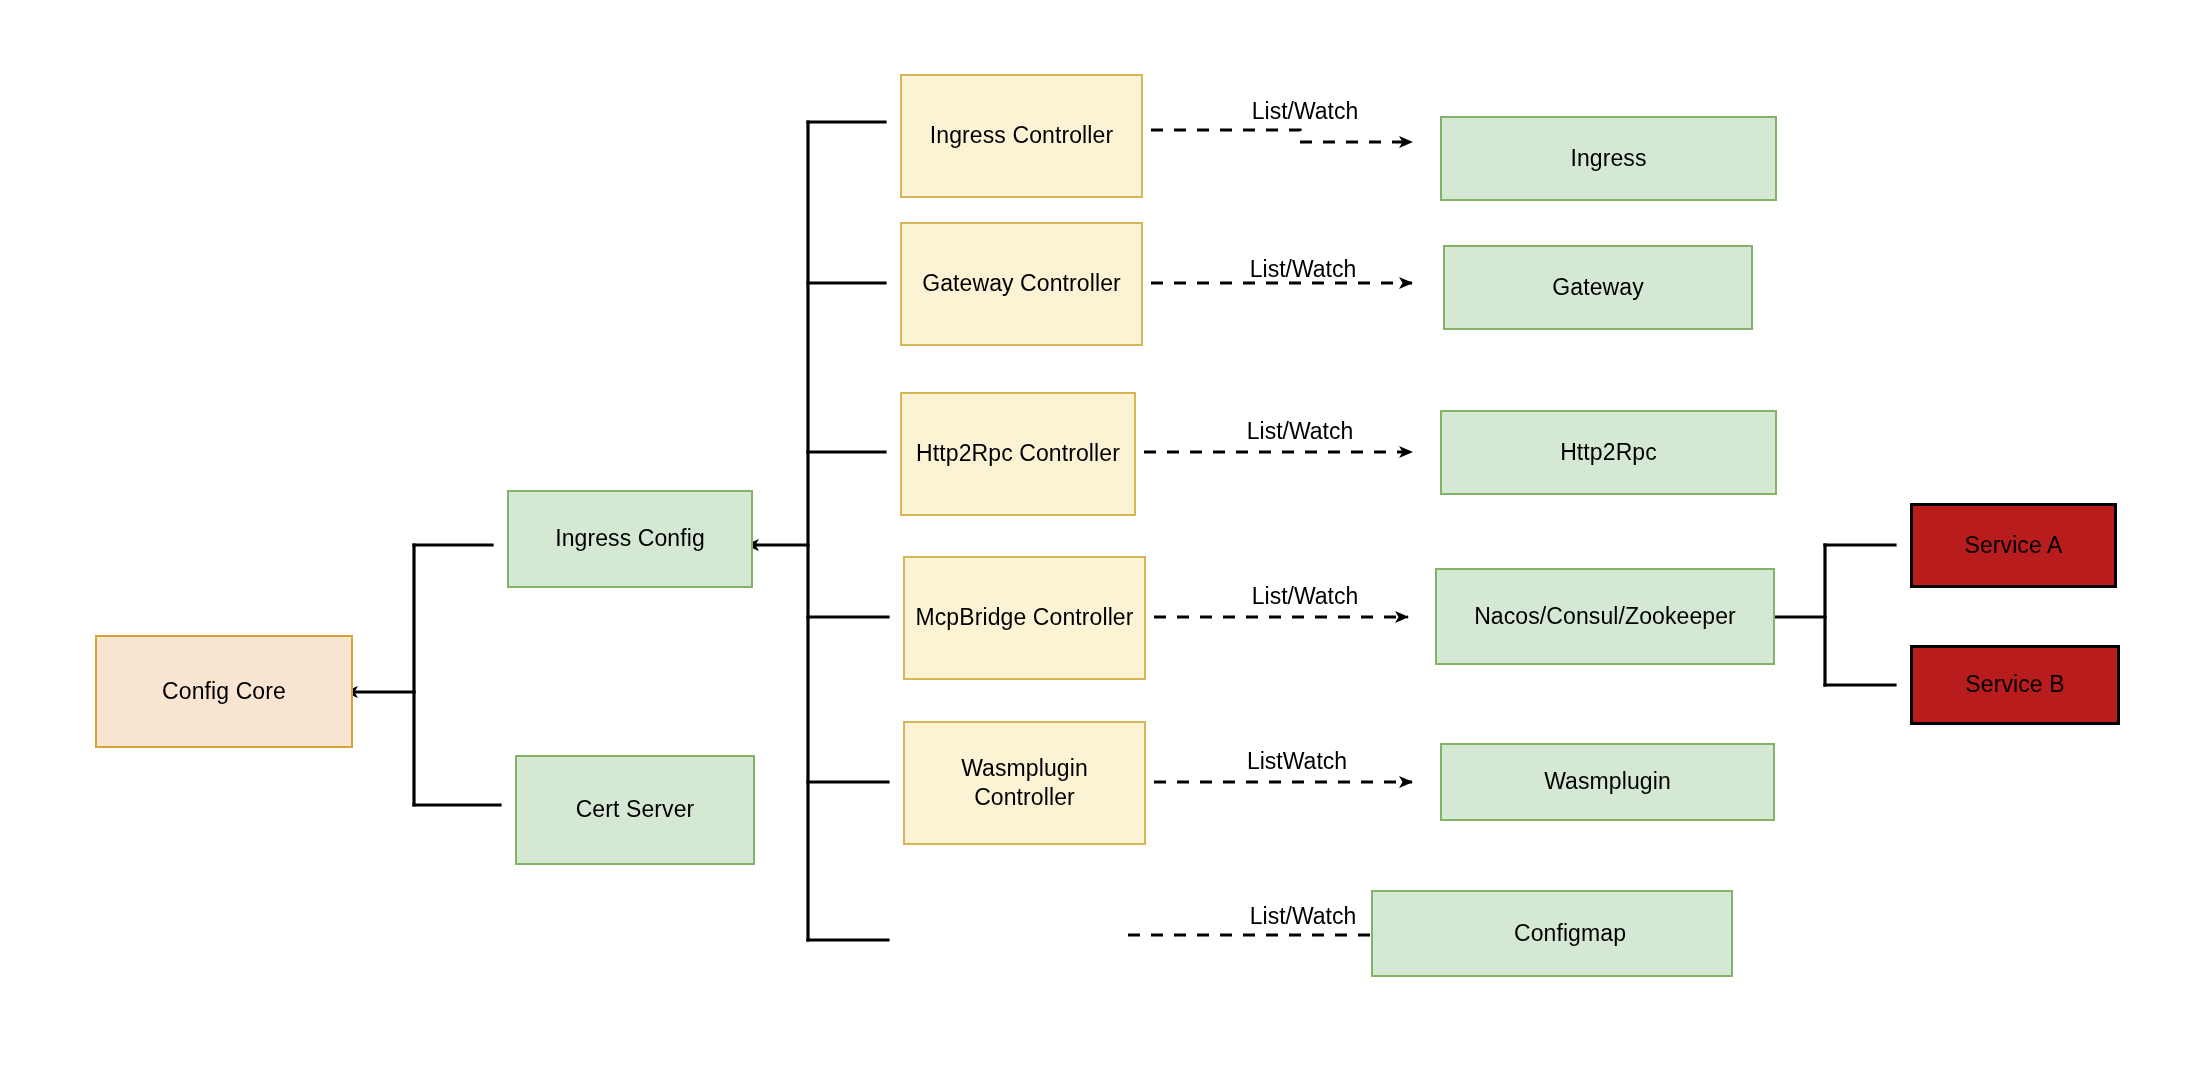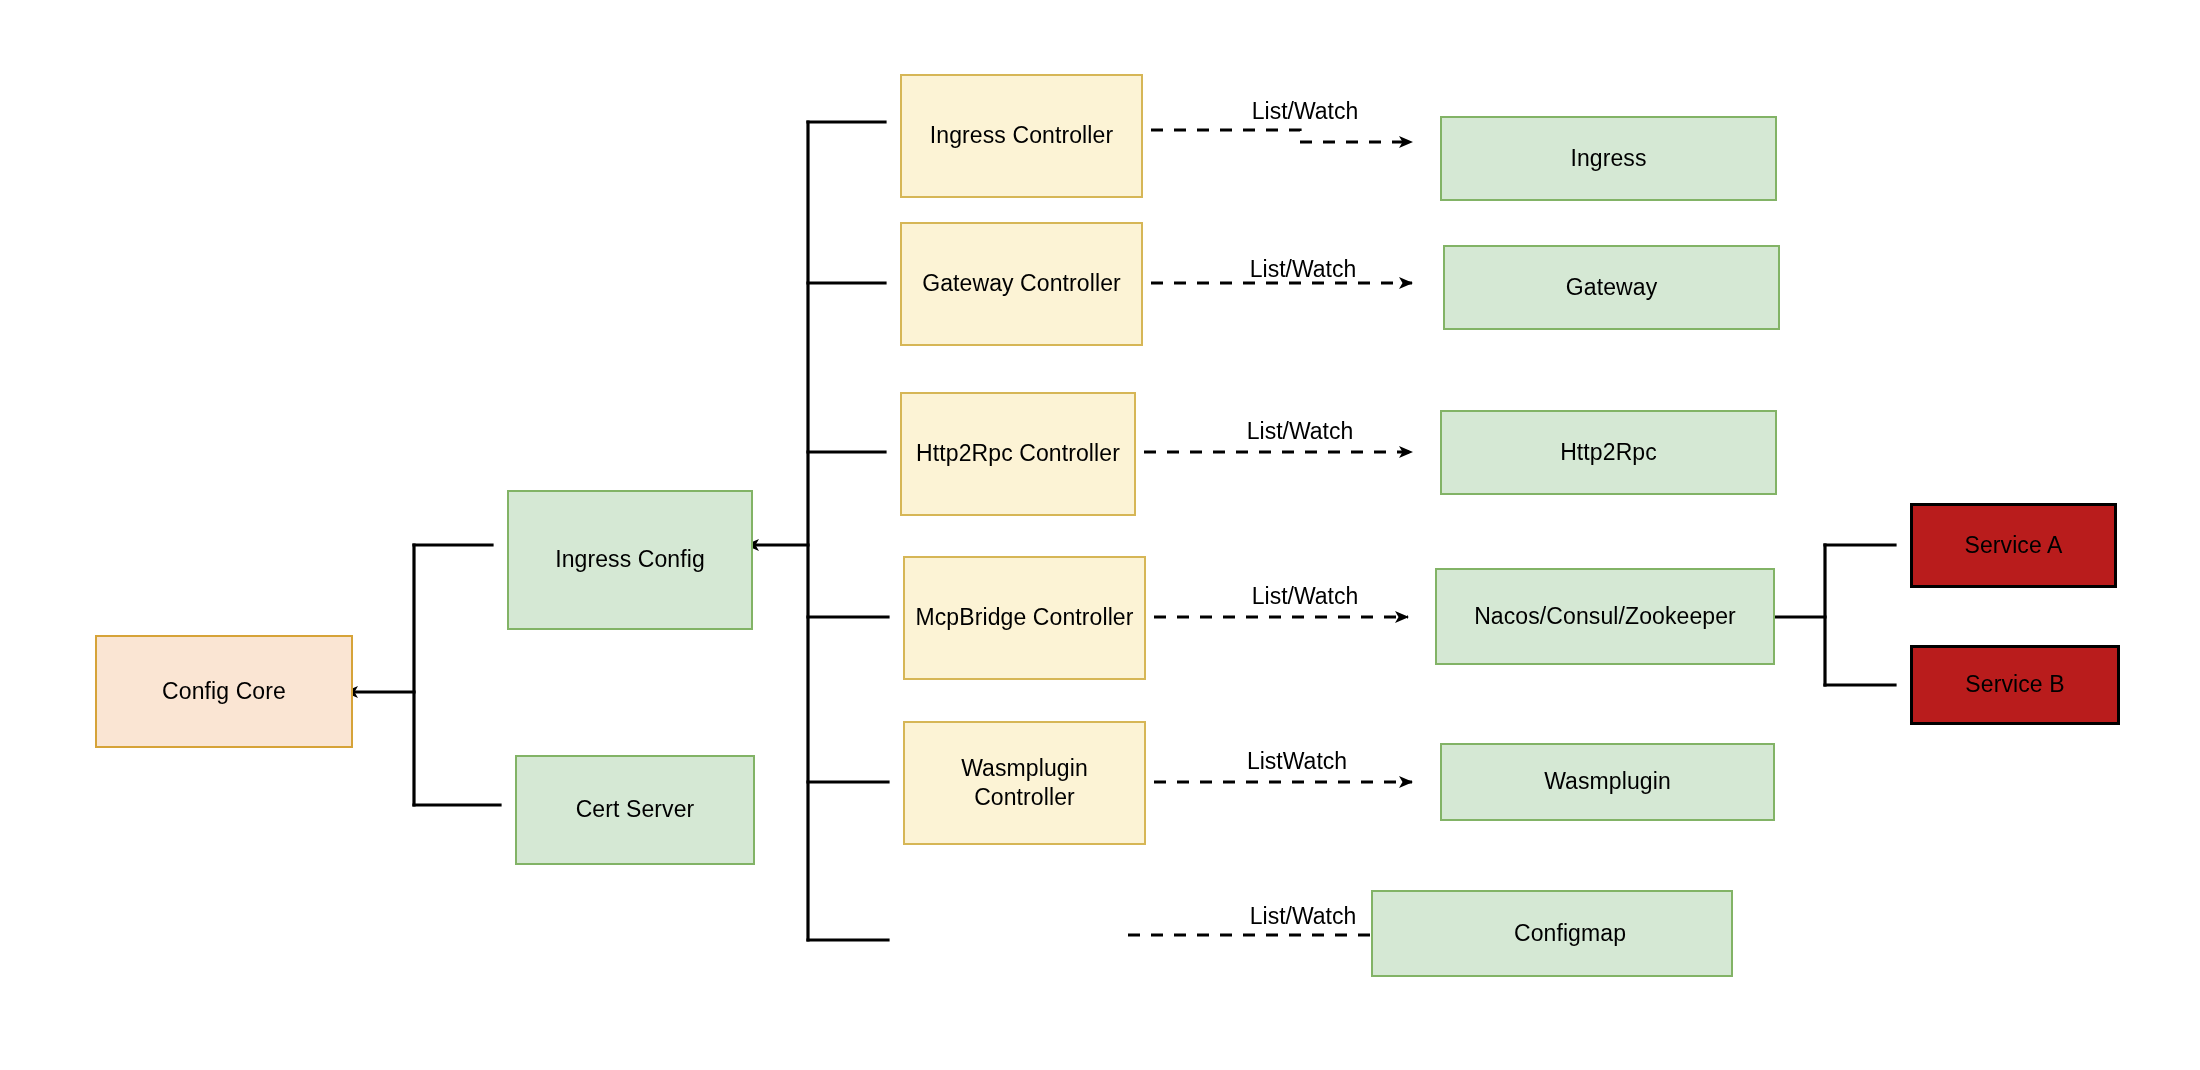--- a/index.html
+++ b/index.html
@@ -112,21 +112,21 @@
       <path d="M1131,617 L1408,617" marker-end="url(#arrowDash)"></path>
       <path d="M1131,782 L1412,782" marker-end="url(#arrowDash)"></path>
       <path d="M1128,935 L1412,935" marker-end="url(#arrowDash)"></path>
     </g>
   </svg>
 
   <div class="node core" style="left:80px; top:635px; width:258px; height:113px;">
     <span>Config Core</span>
   </div>
 
-  <div class="node green" style="left:492px; top:490px; width:246px; height:140px;">
+  <div class="node green" style="left:492px; top:490px; width:246px; height:98px;">
     <span>Ingress Config</span>
   </div>
 
   <div class="node green" style="left:500px; top:755px; width:240px; height:110px;">
     <span>Cert Server</span>
   </div>
 
   <div class="node yellow" style="left:885px; top:74px; width:243px; height:124px;">
     <span>Ingress Controller</span>
   </div>
@@ -146,21 +146,21 @@
   <div class="node yellow" style="left:888px; top:721px; width:243px; height:124px;">
     <span>Wasmplugin
 Controller</span>
   </div>
 
 
   <div class="node green" style="left:1425px; top:116px; width:337px; height:85px;">
     <span>Ingress</span>
   </div>
 
-  <div class="node green" style="left:1428px; top:245px; width:337px; height:85px;">
+  <div class="node green" style="left:1428px; top:245px; width:310px; height:85px;">
     <span>Gateway</span>
   </div>
 
   <div class="node green" style="left:1425px; top:410px; width:337px; height:85px;">
     <span>Http2Rpc</span>
   </div>
 
   <div class="node green" style="left:1420px; top:568px; width:340px; height:97px;">
     <span>Nacos/Consul/Zookeeper</span>
   </div>

